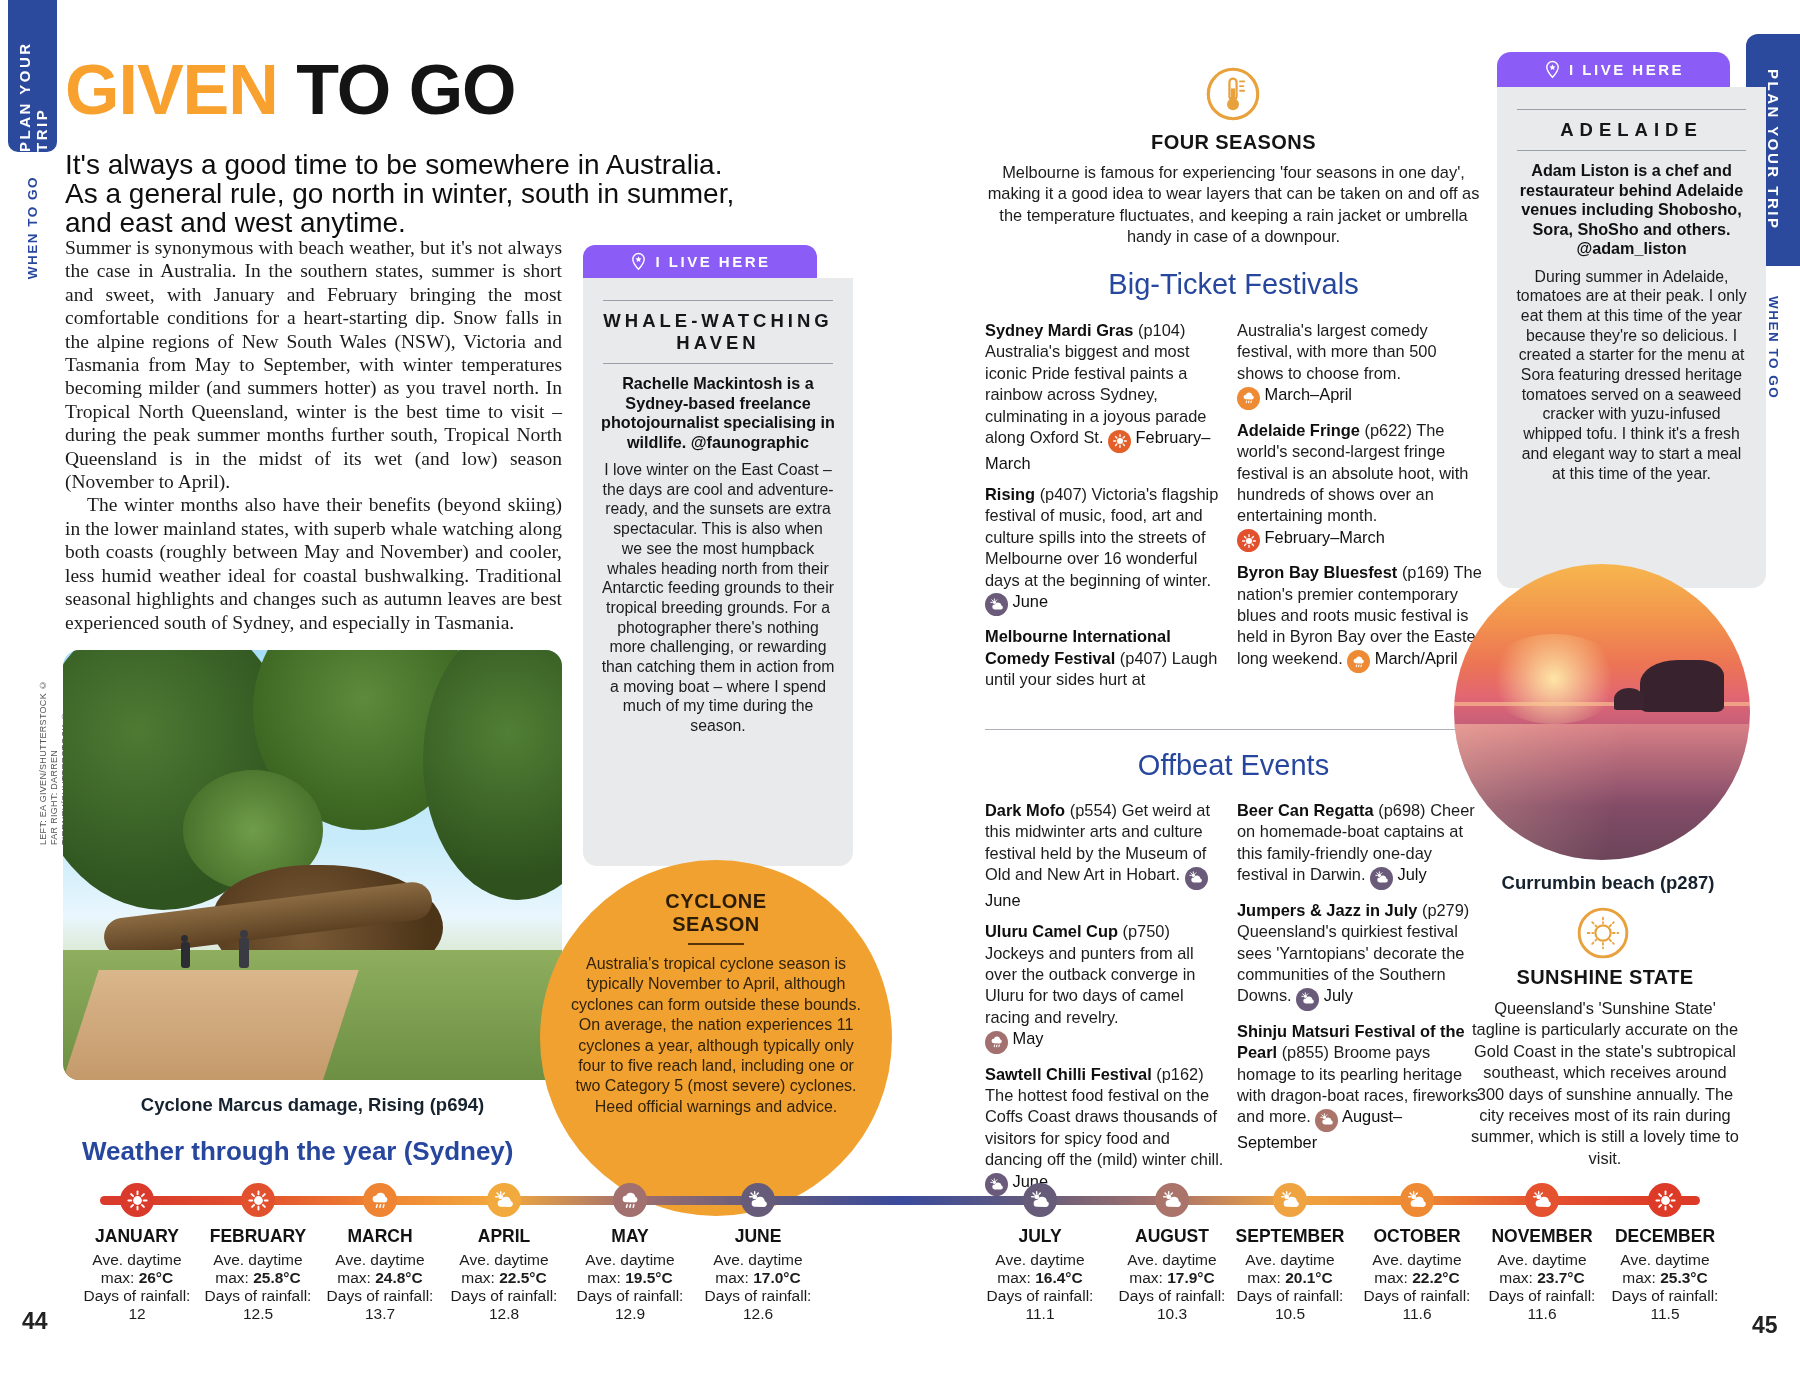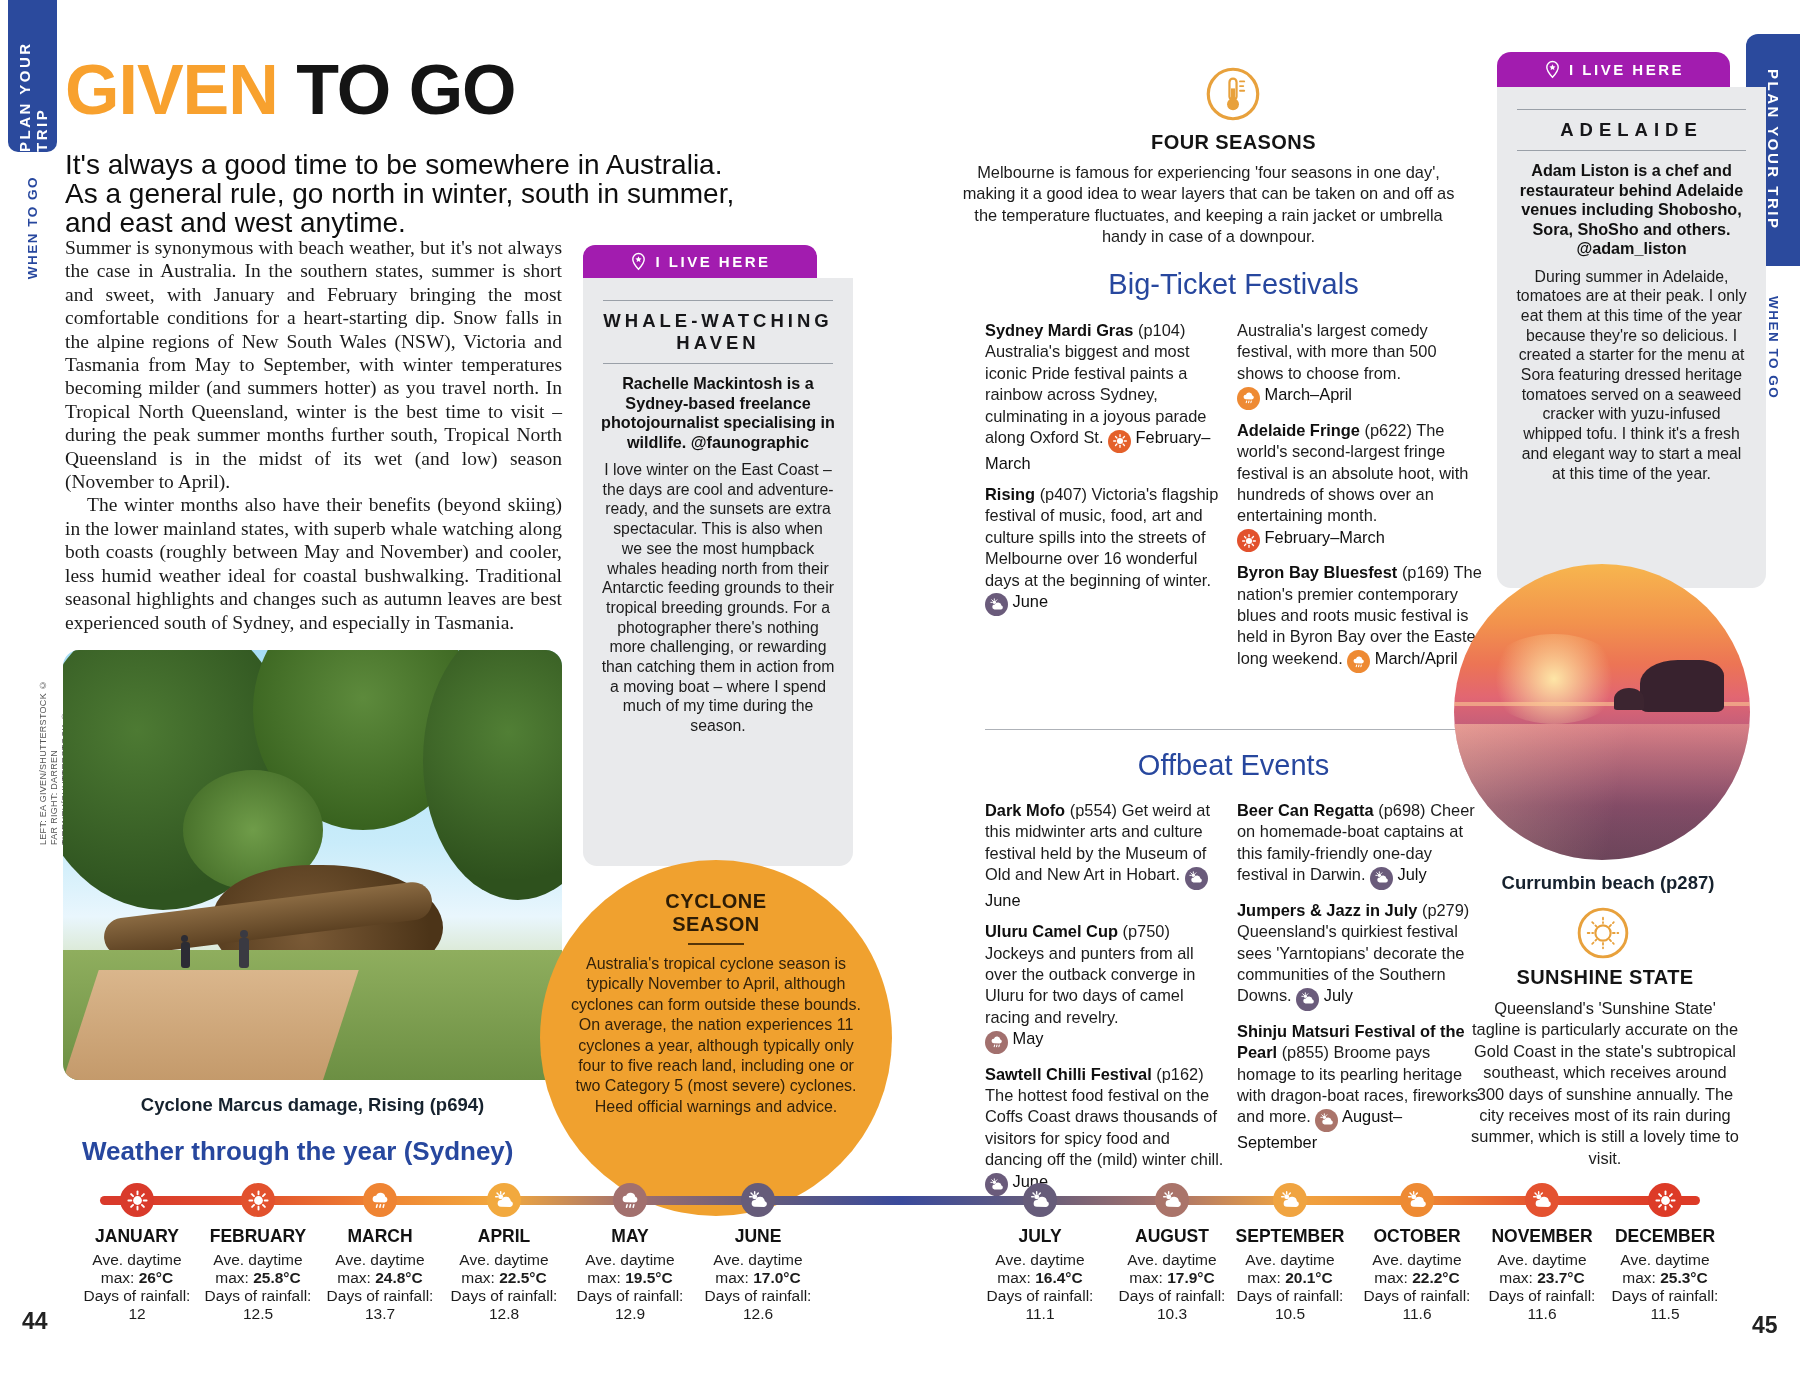--- a/index.html
+++ b/index.html
@@ -14,21 +14,21 @@
   .sidelbl{color:#27479e;font-weight:bold;font-size:13.5px;letter-spacing:1.5px}
   .credit{font-size:9px;line-height:11px;color:#555;letter-spacing:.3px}
   
   .title{font-size:70px;font-weight:700;letter-spacing:-1px;line-height:70px}
   .title .accent{color:#f8a12e}
   .subtitle{font-size:28px;line-height:29px;color:#0e0e0e}
   .bodytext{font-family:"Liberation Serif",serif;font-size:19.5px;line-height:23.4px;
             text-align:justify;color:#1b1b1b}
   .bodytext p+p{text-indent:22px}
   
-  .lh-bar{background:#a21caf;display:flex;align-items:center;justify-content:center;gap:7px;
+  .lh-bar{background:#8b5cf6;display:flex;align-items:center;justify-content:center;gap:7px;
           color:#fff;font-weight:bold;font-size:15px;letter-spacing:2.5px}
   .lh-box{background:#e9eaec;text-align:center;padding:14px 18px}
   .rule{border:none;border-top:1px solid #9aa0a8;margin:8px 2px}
   .lh-title{font-size:18.5px;font-weight:bold;letter-spacing:4px;line-height:22px;margin:9px 0;color:#17171a}
   .lh-bold{font-size:16.2px;font-weight:bold;line-height:19.5px;margin:10px 0 8px;color:#111}
   .lh-body{font-size:15.8px;line-height:19.7px;color:#1c1c1c}
   
   .cycl{border-radius:50%;background:#f0a12f;text-align:center;padding:30px 28px;color:#33220a}
   .cycl h3{margin:0 auto;width:140px;font-size:20px;line-height:23px;color:#2d1c05;letter-spacing:.5px}
   .cycl .u{width:56px;height:2px;background:#553509;margin:7px auto 9px}
@@ -141,21 +141,21 @@
       <circle cx="30" cy="41" r="6.4" fill="#e8a13c"></circle>
       <rect x="27.8" y="24" width="4.4" height="16" fill="#e8a13c"></rect>
       <g stroke="#e8a13c" stroke-width="2" stroke-linecap="round">
         <line x1="37.5" y1="16.5" x2="42" y2="16.5"></line>
         <line x1="37.5" y1="21.5" x2="41" y2="21.5"></line>
         <line x1="37.5" y1="26.5" x2="42" y2="26.5"></line>
       </g>
     </svg>
 </div>
 <div class="abs fsTitle" style="left:985px;top:131px;width:497px">FOUR SEASONS</div>
-<div class="abs centerTxt" style="left:960px;top:162px;width:497px">Melbourne is famous for experiencing 'four seasons in one day', making it a good idea to wear layers that can be taken on and off as the temperature fluctuates, and keeping a rain jacket or umbrella handy in case of a downpour.</div>
+<div class="abs centerTxt" style="left:985px;top:162px;width:497px">Melbourne is famous for experiencing 'four seasons in one day', making it a good idea to wear layers that can be taken on and off as the temperature fluctuates, and keeping a rain jacket or umbrella handy in case of a downpour.</div>
 
 <div class="abs secHead" style="left:985px;top:268px;width:497px">Big-Ticket Festivals</div>
 <div class="abs cols" style="left:985px;top:318px;width:497px">
   <div>
     <p class="fest"><b>Sydney Mardi Gras</b><span> (p104) </span><span>Australia's biggest and most iconic Pride festival paints a rainbow across Sydney, culminating in a joyous parade along Oxford St. </span><span class="ficon" style="background: rgb(228, 96, 42);">
           <svg viewBox="0 0 24 24">
             <g stroke="#fff" stroke-width="2" stroke-linecap="round">
               <line x1="12" y1="2.5" x2="12" y2="5.5"></line>
               <line x1="12" y1="18.5" x2="12" y2="21.5"></line>
               <line x1="2.5" y1="12" x2="5.5" y2="12"></line>
@@ -173,20 +173,21 @@
             <g stroke="#fff" stroke-width="1.5" stroke-linecap="round">
               <line x1="8" y1="2.8" x2="8" y2="4.6"></line>
               <line x1="2.8" y1="8" x2="4.6" y2="8"></line>
               <line x1="4.2" y1="4.2" x2="5.5" y2="5.5"></line>
               <line x1="11.8" y1="4.2" x2="10.5" y2="5.5"></line>
             </g>
             <circle cx="8" cy="8" r="2.6" fill="#fff"></circle>
             <path d="M8.2 18.6a3.6 3.6 0 0 1 .5-7.2 5.2 5.2 0 0 1 10 1.3 3.1 3.1 0 0 1-.7 6z" fill="#fff"></path>
           </svg>
         </span> <b class="mo">June</b></p>
+    <p class="fest"><b>Melbourne International Comedy Festival</b><span> (p407) </span><span>Laugh until your sides hurt at</span></p>
   </div>
   <div>
     <p class="fest"><span>Australia's largest comedy festival, with more than 500 shows to choose from. </span><br><span class="ficon" style="background: rgb(238, 138, 51);">
           <svg viewBox="0 0 24 24">
             <path d="M7 13.8a3.4 3.4 0 0 1 .4-6.8 5 5 0 0 1 9.6 1.2 3 3 0 0 1-.6 5.9z" fill="#fff"></path>
             <g stroke="#fff" stroke-width="1.6" stroke-linecap="round">
               <line x1="8.5" y1="16.5" x2="7.8" y2="19"></line>
               <line x1="12" y1="16.5" x2="11.3" y2="19"></line>
               <line x1="15.5" y1="16.5" x2="14.8" y2="19"></line>
             </g>

